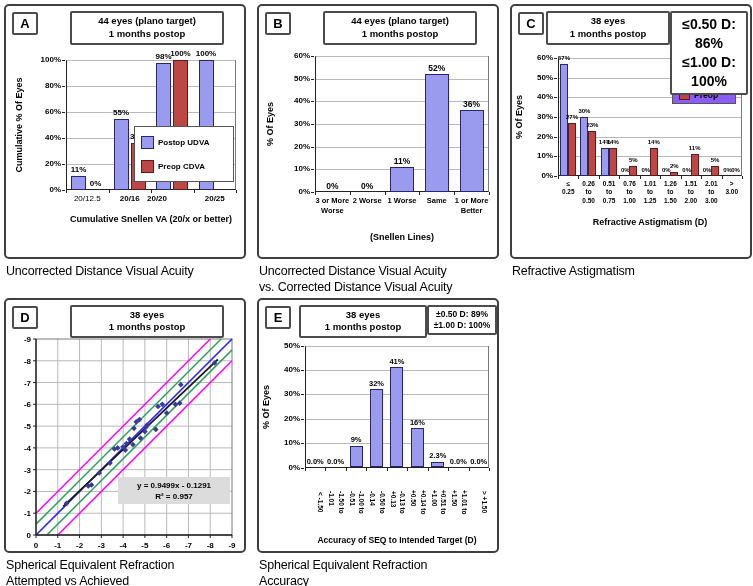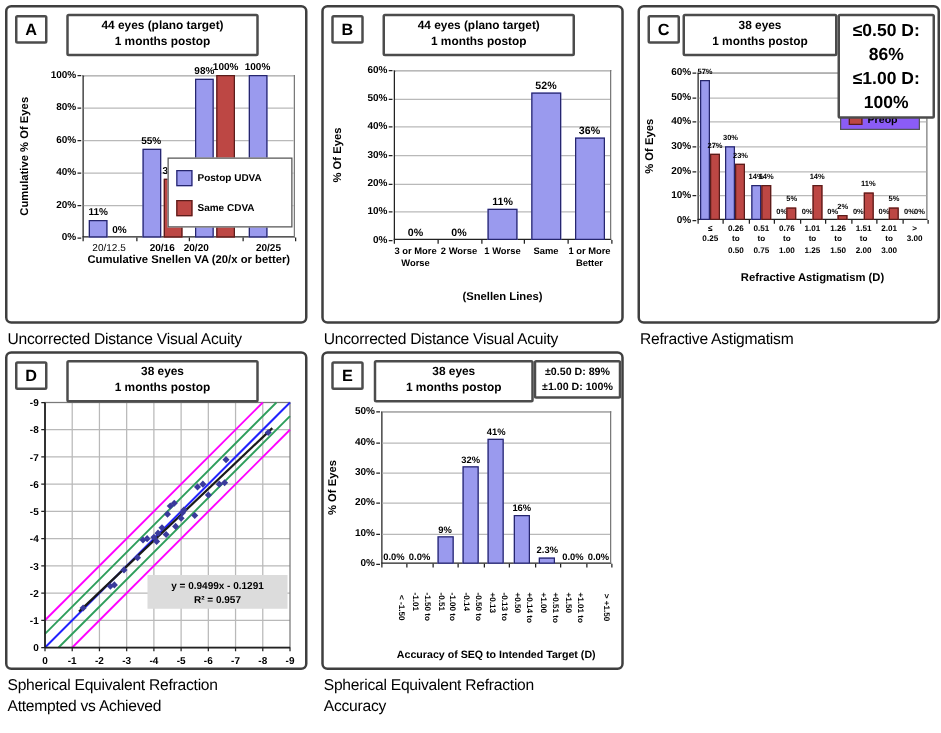--- a/index.html
+++ b/index.html
@@ -5,21 +5,21 @@
   html,body{margin:0;padding:0;background:#fff;}
   body{font-family:"Liberation Sans",sans-serif;color:#000;}
   .grid{display:grid;grid-template-columns:repeat(3,246px);column-gap:7px;row-gap:2px;margin:4px 0 0 4px;}
   .cell{position:relative;}
   .frame{position:relative;width:238px;height:251px;border:2px solid #3f3f3f;border-radius:5px;background:#fff;overflow:hidden;}
   .chart{position:absolute;left:0;top:0;width:238px;height:251px;}
   .plabel{position:absolute;left:6px;top:6px;width:22px;height:19px;border:2px solid #4c4c4c;border-radius:2px;
           text-align:center;font-size:13px;font-weight:bold;line-height:19px;background:#fff;z-index:5;}
   .hbox{position:absolute;border:2px solid #4c4c4c;border-radius:2px;background:#fff;text-align:center;
         font-size:9.5px;font-weight:bold;line-height:1.35;padding:2px 1px;z-index:5;}
-  .tAB,.tD{left:47px;top:5px;width:148px;}
+  .tAB,.tD{left:64px;top:5px;width:148px;}
   .tC{left:34px;top:5px;width:118px;}
   .sC{left:158px;top:5px;width:72px;font-size:14px;}
   .tE{left:40px;top:5px;width:122px;}
   .sE{left:168px;top:5px;width:64px;font-size:8.5px;}
   .caption{margin:4px 0 0 2px;font-size:12.5px;font-weight:normal;line-height:1.3;letter-spacing:-0.2px;}
   .dsvg{position:absolute;left:0;top:35px;}
   .dsvg text{font-family:"Liberation Sans",sans-serif;font-weight:bold;font-size:8px;fill:#000;}
 </style>
 </head>
 <body>
@@ -68,29 +68,29 @@
           <div style="position: absolute; left: 184px; top: 43px; width: 32px; text-align: center; font-size: 8px; font-weight: bold; white-space: nowrap;">100%</div>
           <div style="position: absolute; left: 73.5px; top: 173px; width: 32px; text-align: center; font-size: 8px; font-weight: bold; white-space: nowrap;">0%</div>
           <div style="position: absolute; left: 124.5px; top: 137.2px; width: 15px; height: 46.8px; background: rgb(189, 71, 68); border: 1px solid rgb(90, 29, 27); box-sizing: border-box;"></div>
           <div style="position: absolute; left: 116px; top: 126.2px; width: 32px; text-align: center; font-size: 8px; font-weight: bold; white-space: nowrap;">36%</div>
           <div style="position: absolute; left: 167px; top: 54px; width: 15px; height: 130px; background: rgb(189, 71, 68); border: 1px solid rgb(90, 29, 27); box-sizing: border-box;"></div>
           <div style="position: absolute; left: 158.5px; top: 43px; width: 32px; text-align: center; font-size: 8px; font-weight: bold; white-space: nowrap;">100%</div>
           <div style="position: absolute; left: 56px; top: 188px; width: 50.5px; text-align: center; font-size: 8px; font-weight: normal; line-height: 1.3; white-space: pre-line;">20/12.5</div>
           <div style="position: absolute; left: 98.5px; top: 188px; width: 50.5px; text-align: center; font-size: 8px; font-weight: bold; line-height: 1.3; white-space: pre-line;">20/16</div>
           <div style="position: absolute; left: 141px; top: 188px; width: 50.5px; text-align: left; font-size: 8px; font-weight: bold; line-height: 1.3; white-space: pre-line;">20/20</div>
           <div style="position: absolute; left: 183.5px; top: 188px; width: 50.5px; text-align: center; font-size: 8px; font-weight: bold; line-height: 1.3; white-space: pre-line;">20/25</div>
-          <div style="position: absolute; left: 52px; top: 196px; width: 186px; text-align: center; font-size: 9px; font-weight: bold;">Cumulative Snellen VA (20/x or better)</div>
+          <div style="position: absolute; left: 52px; top: 208px; width: 186px; text-align: center; font-size: 9px; font-weight: bold;">Cumulative Snellen VA (20/x or better)</div>
           <div style="position: absolute; left: 128px; top: 120px; width: 100px; height: 56px; border: 1px solid rgb(85, 85, 85); background: rgb(255, 255, 255); box-sizing: border-box; z-index: 4;">
             <div style="position: absolute; left: 6px; top: 9px; display: flex; align-items: center;">
               <div style="width: 11px; height: 11px; background: rgb(154, 154, 238); border: 1px solid rgb(38, 38, 110); margin-right: 4px; flex: 0 0 auto;"></div>
               <div style="font-size: 8px; font-weight: bold; white-space: nowrap;">Postop UDVA</div>
             </div>
             <div style="position: absolute; left: 6px; top: 33px; display: flex; align-items: center;">
               <div style="width: 11px; height: 11px; background: rgb(189, 71, 68); border: 1px solid rgb(90, 29, 27); margin-right: 4px; flex: 0 0 auto;"></div>
-              <div style="font-size: 8px; font-weight: bold; white-space: nowrap;">Same CDVA</div>
+              <div style="font-size: 8px; font-weight: bold; white-space: nowrap;">Preop CDVA</div>
             </div>
           </div>
         </div>
     </div>
     <div class="caption">
       <div>Uncorrected Distance Visual Acuity</div>
       <div></div>
     </div>
   </div>
 
@@ -143,20 +143,21 @@
           <div style="position: absolute; left: 86.8px; top: 190px; width: 42.8px; text-align: center; font-size: 7.5px; font-weight: bold; line-height: 1.3; white-space: pre-line;">2 Worse</div>
           <div style="position: absolute; left: 121.6px; top: 190px; width: 42.8px; text-align: center; font-size: 7.5px; font-weight: bold; line-height: 1.3; white-space: pre-line;">1 Worse</div>
           <div style="position: absolute; left: 156.4px; top: 190px; width: 42.8px; text-align: center; font-size: 7.5px; font-weight: bold; line-height: 1.3; white-space: pre-line;">Same</div>
           <div style="position: absolute; left: 191.2px; top: 190px; width: 42.8px; text-align: center; font-size: 7.5px; font-weight: bold; line-height: 1.3; white-space: pre-line;">1 or More
 Better</div>
           <div style="position: absolute; left: 48px; top: 226px; width: 190px; text-align: center; font-size: 9px; font-weight: bold;">(Snellen Lines)</div>
         </div>
     </div>
     <div class="caption">
       <div>Uncorrected Distance Visual Acuity</div>
+      <div>vs. Corrected Distance Visual Acuity</div>
     </div>
   </div>
 
   <div class="cell">
     <div class="frame">
       <div class="plabel">C</div>
       <div class="hbox tC">
         <div>38 eyes</div>
         <div>1 months postop</div>
       </div>

